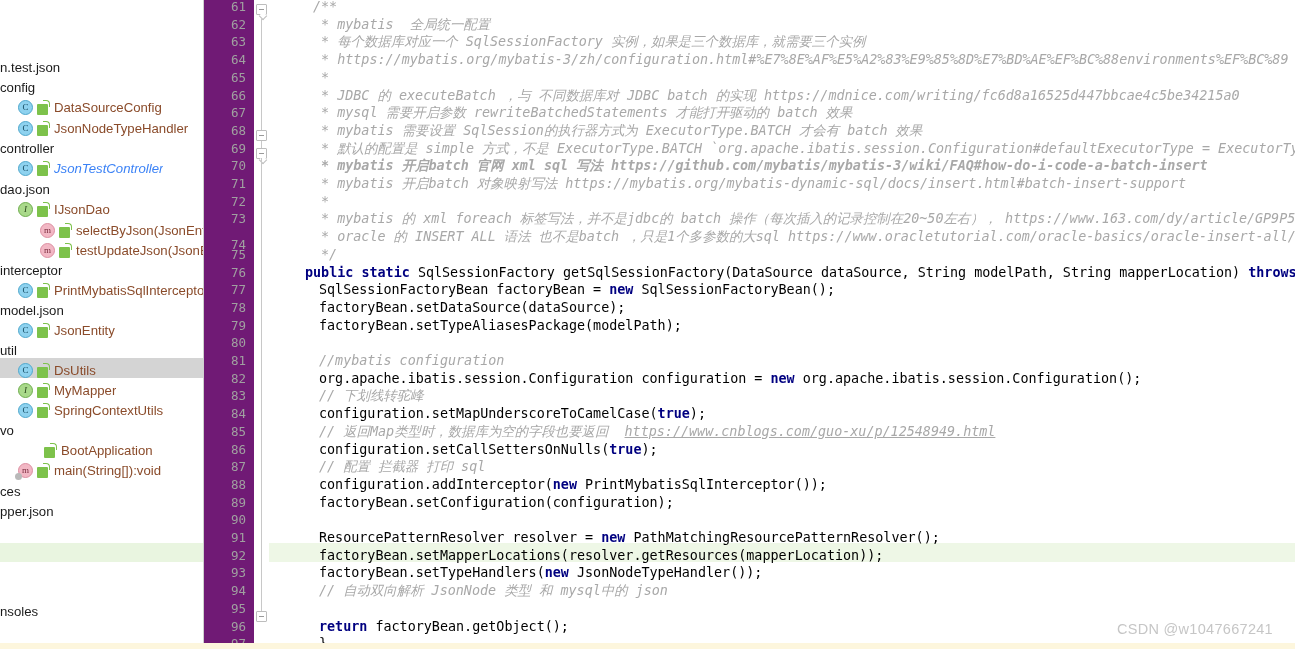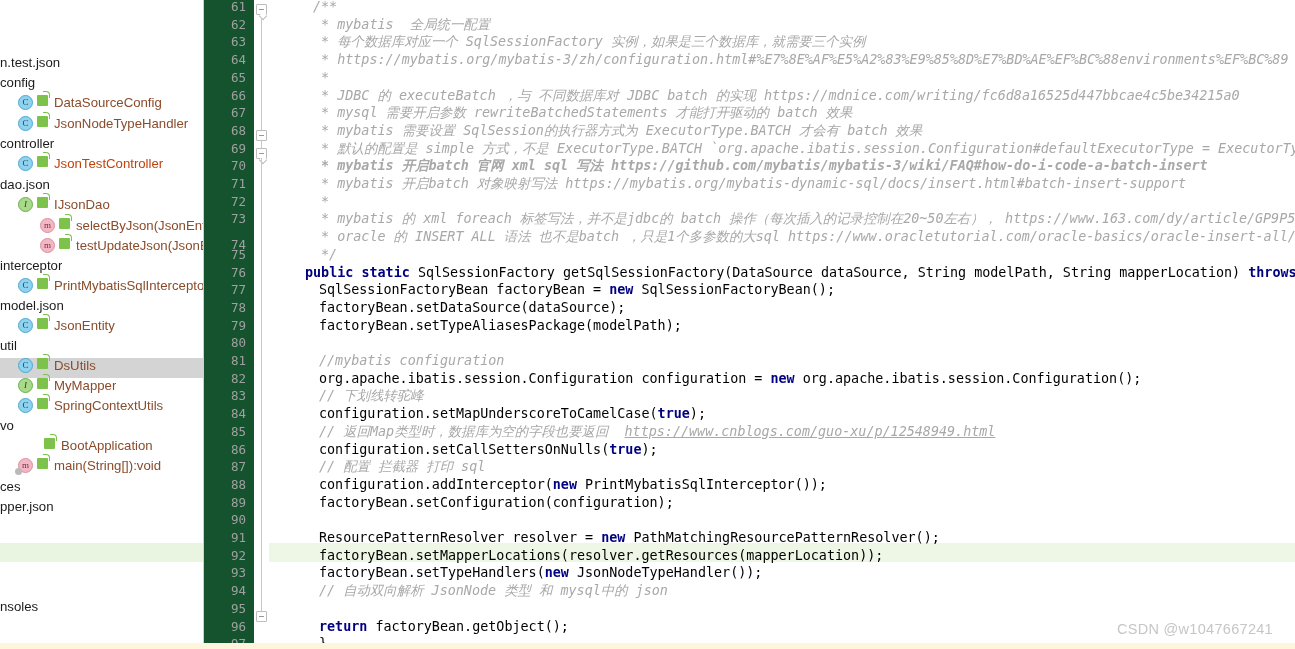--- a/index.html
+++ b/index.html
@@ -31,30 +31,30 @@
     position: absolute;
     left: 0; top: 0;
     width: 204px;
   }
   .tree-row {
     position: absolute;
     left: 0;
     width: 204px;
     height: 20px;
     display: flex;
-    align-items: flex-start;
+    align-items: flex-end;
     white-space: nowrap;
     font-size: 13.2px;
     color: #000000;
   }
   .tree-row.selected { background: #d4d4d4; }
   .tree-row .lbl { overflow: hidden; }
   .tree-row .plain { color: #1b1b1b; }
   .tree-row .cls  { color: #8a4b2a; }
-  .tree-row .clsg { color: #c2410c; }
+  .tree-row .clsg { color: #3b82f6; font-style: italic; }
   .tree-row .mth  { color: #8a4b2a; }
 
   
   .ic {
     display: inline-block;
     flex: 0 0 auto;
     position: relative;
   }
   .ic-class {
     width: 15px; height: 15px; border-radius: 50%;
@@ -118,21 +118,21 @@
     width: 1px; height: 649px;
     background: #cfcfcf;
   }
 
   
   #gutter {
     position: relative;
     flex: 0 0 50px;
     width: 50px;
     height: 649px;
-    background: #14532d;
+    background: #701a75;
     font-family: "DejaVu Sans Mono", monospace;
   }
   .lnum {
     position: absolute;
     right: 8px;
     width: 42px;
     text-align: right;
     font-size: 12.5px;
     line-height: 18px;
     height: 18px;

